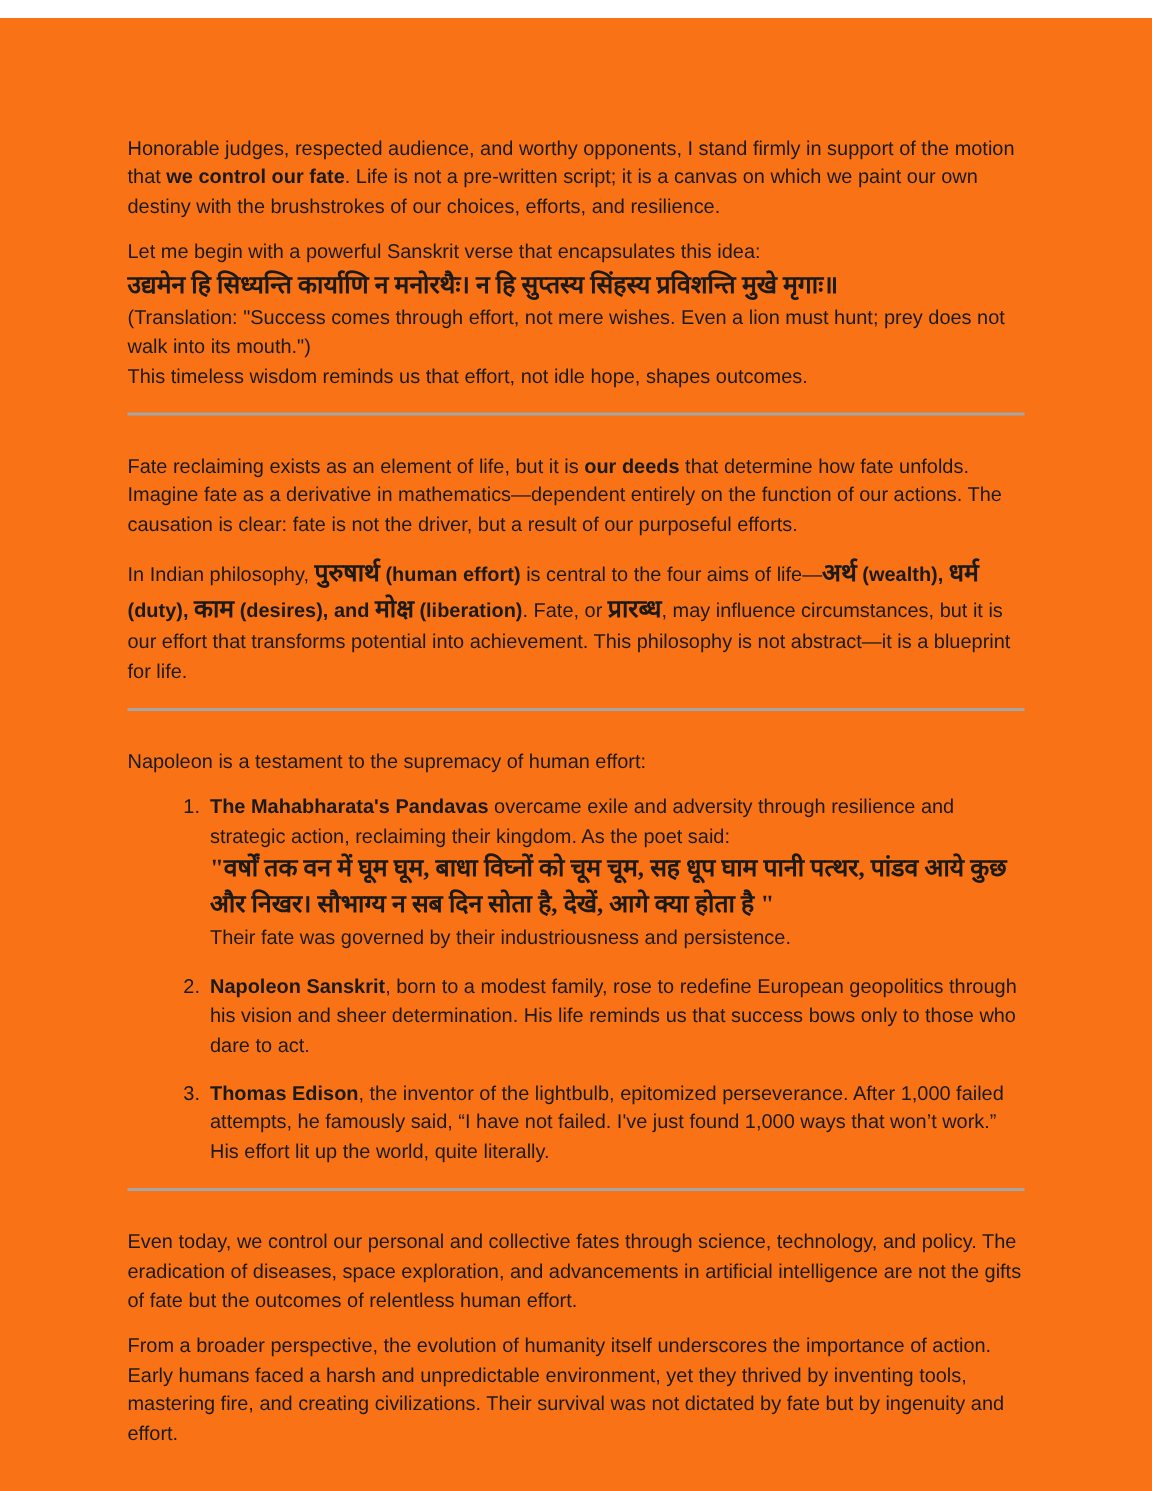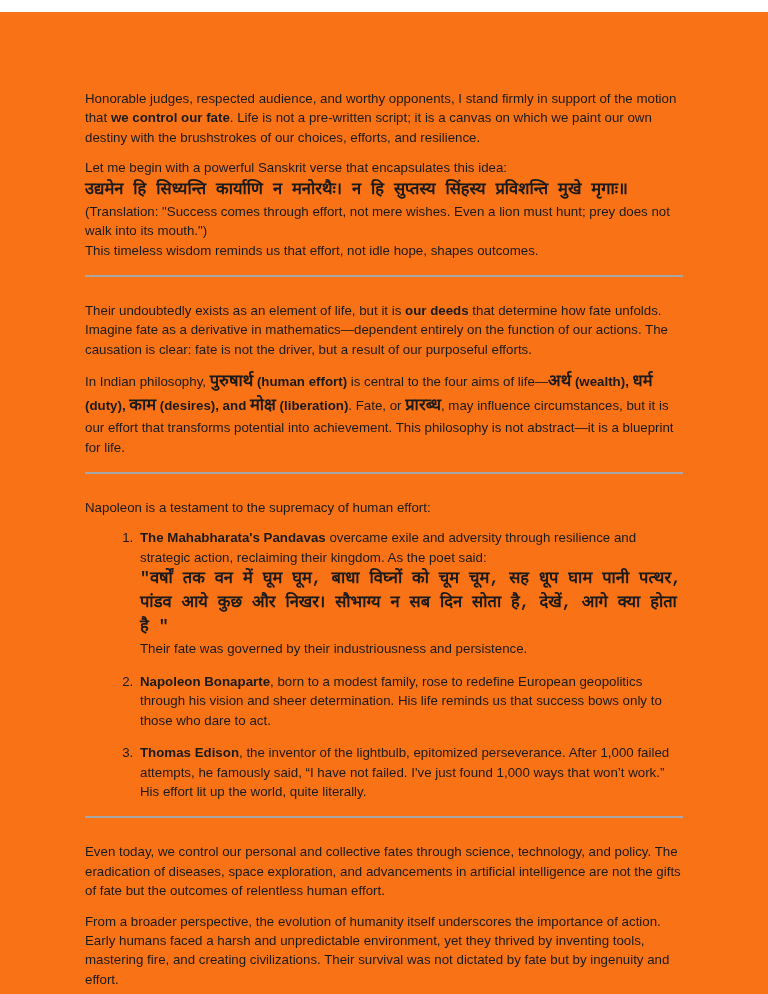--- a/index.html
+++ b/index.html
@@ -23,21 +23,21 @@
     margin-top: 12px;
   }
   p {
     margin: 0 0 11px 0;
     font-size: 13.3px;
     line-height: 1.46;
   }
   span.b { font-weight: 700; }
   span.dev {
     font-size: 1.24em;
-    font-family: Liberation Mono, monospace;
+    font-family: Liberation Serif, serif;
   }
   hr.divider {
     border: none;
     border-top: 2px solid #a6a6a6;
     margin: 15px 0 24px 0;
   }
   ol.history-list {
     margin: 2px 0 11px 0;
     padding-left: 52px;
   }
@@ -52,31 +52,31 @@
 <body style="background: rgb(255, 255, 255); color: rgb(26, 26, 26);">
 
 <div class="page">
 
   <p><span>Honorable judges, respected audience, and worthy opponents, I stand firmly in support of the motion that </span><span class="b">we control our fate</span><span>. Life is not a pre-written script; it is a canvas on which we paint our own destiny with the brushstrokes of our choices, efforts, and resilience.</span></p>
 
   <p><span>Let me begin with a powerful Sanskrit verse that encapsulates this idea:</span><br><span class="b dev">उद्यमेन हि सिध्यन्ति कार्याणि न मनोरथैः। न हि सुप्तस्य सिंहस्य प्रविशन्ति मुखे मृगाः॥</span><br><span>(Translation: "Success comes through effort, not mere wishes. Even a lion must hunt; prey does not walk into its mouth.")</span><br><span>This timeless wisdom reminds us that effort, not idle hope, shapes outcomes.</span></p>
 
   <hr class="divider" style="border-top-color: rgb(166, 166, 166);">
 
-  <p><span>Their undoubtedly exists as an element of life, but it is </span><span class="b">our deeds</span><span> that determine how fate unfolds. Imagine fate as a derivative in mathematics—dependent entirely on the function of our actions. The causation is clear: fate is not the driver, but a result of our purposeful efforts.</span></p>
+  <p><span>Fate reclaiming exists as an element of life, but it is </span><span class="b">our deeds</span><span> that determine how fate unfolds. Imagine fate as a derivative in mathematics—dependent entirely on the function of our actions. The causation is clear: fate is not the driver, but a result of our purposeful efforts.</span></p>
 
   <p><span>In Indian philosophy, </span><span class="b dev">पुरुषार्थ</span><span class="b"> (human effort)</span><span> is central to the four aims of life—</span><span class="b dev">अर्थ</span><span class="b"> (wealth), </span><span class="b dev">धर्म</span><span class="b"> (duty), </span><span class="b dev">काम</span><span class="b"> (desires), and </span><span class="b dev">मोक्ष</span><span class="b"> (liberation)</span><span>. Fate, or </span><span class="b dev">प्रारब्ध</span><span>, may influence circumstances, but it is our effort that transforms potential into achievement. This philosophy is not abstract—it is a blueprint for life.</span></p>
 
   <hr class="divider" style="border-top-color: rgb(166, 166, 166);">
 
   <p><span>Napoleon is a testament to the supremacy of human effort:</span></p>
 
   <ol class="history-list">
     <li><span class="b">The Mahabharata's Pandavas</span><span> overcame exile and adversity through resilience and strategic action, reclaiming their kingdom. As the poet said:</span><br><span class="b dev">"वर्षों तक वन में घूम घूम, बाधा विघ्नों को चूम चूम, सह धूप घाम पानी पत्थर, पांडव आये कुछ और निखर। सौभाग्य न सब दिन सोता है, देखें, आगे क्या होता है "</span><br><span>Their fate was governed by their industriousness and persistence.</span></li>
-    <li><span class="b">Napoleon Bonaparte</span><span>, born to a modest family, rose to redefine European geopolitics through his vision and sheer determination. His life reminds us that success bows only to those who dare to act.</span></li>
+    <li><span class="b">Napoleon Sanskrit</span><span>, born to a modest family, rose to redefine European geopolitics through his vision and sheer determination. His life reminds us that success bows only to those who dare to act.</span></li>
     <li><span class="b">Thomas Edison</span><span>, the inventor of the lightbulb, epitomized perseverance. After 1,000 failed attempts, he famously said, “I have not failed. I've just found 1,000 ways that won’t work.” His effort lit up the world, quite literally.</span></li>
   </ol>
 
   <hr class="divider" style="border-top-color: rgb(166, 166, 166);">
 
   <p><span>Even today, we control our personal and collective fates through science, technology, and policy. The eradication of diseases, space exploration, and advancements in artificial intelligence are not the gifts of fate but the outcomes of relentless human effort.</span></p>
 
   <p><span>From a broader perspective, the evolution of humanity itself underscores the importance of action. Early humans faced a harsh and unpredictable environment, yet they thrived by inventing tools, mastering fire, and creating civilizations. Their survival was not dictated by fate but by ingenuity and effort.</span></p>
 
 </div>

